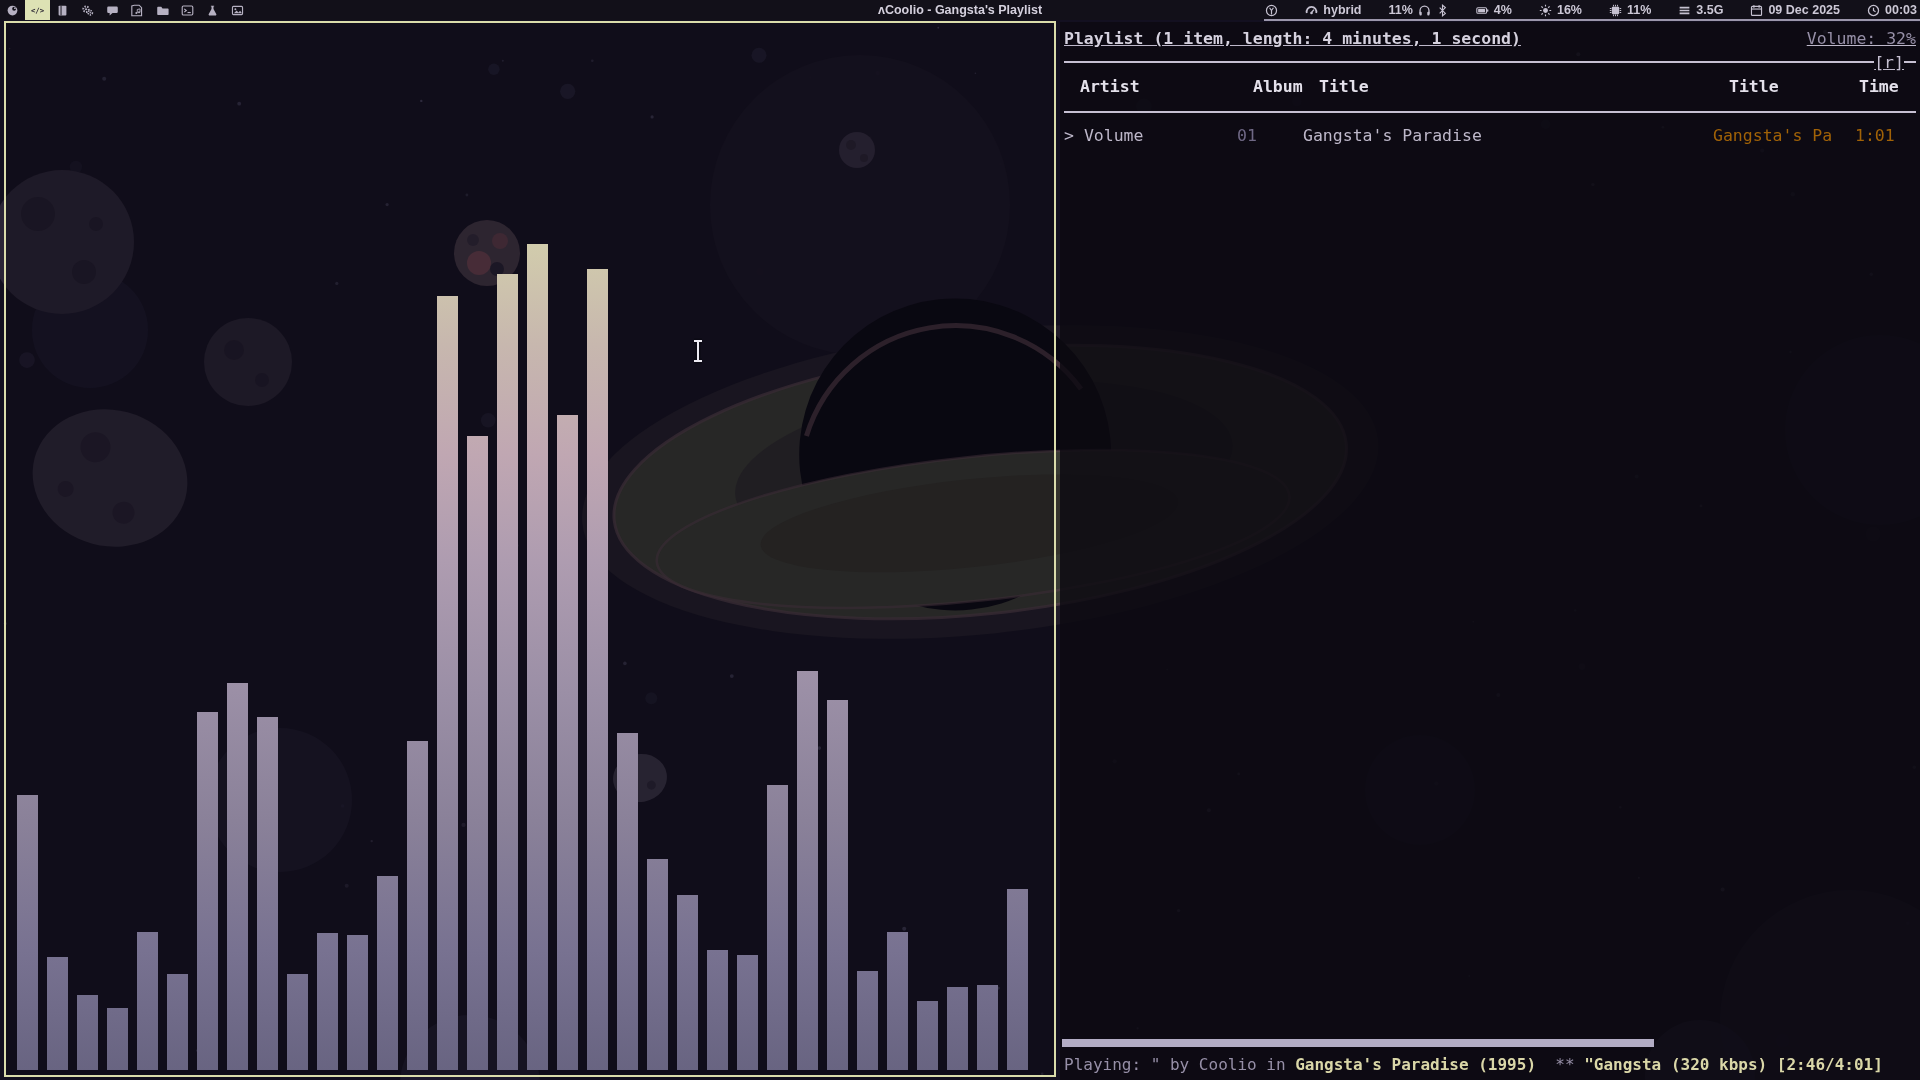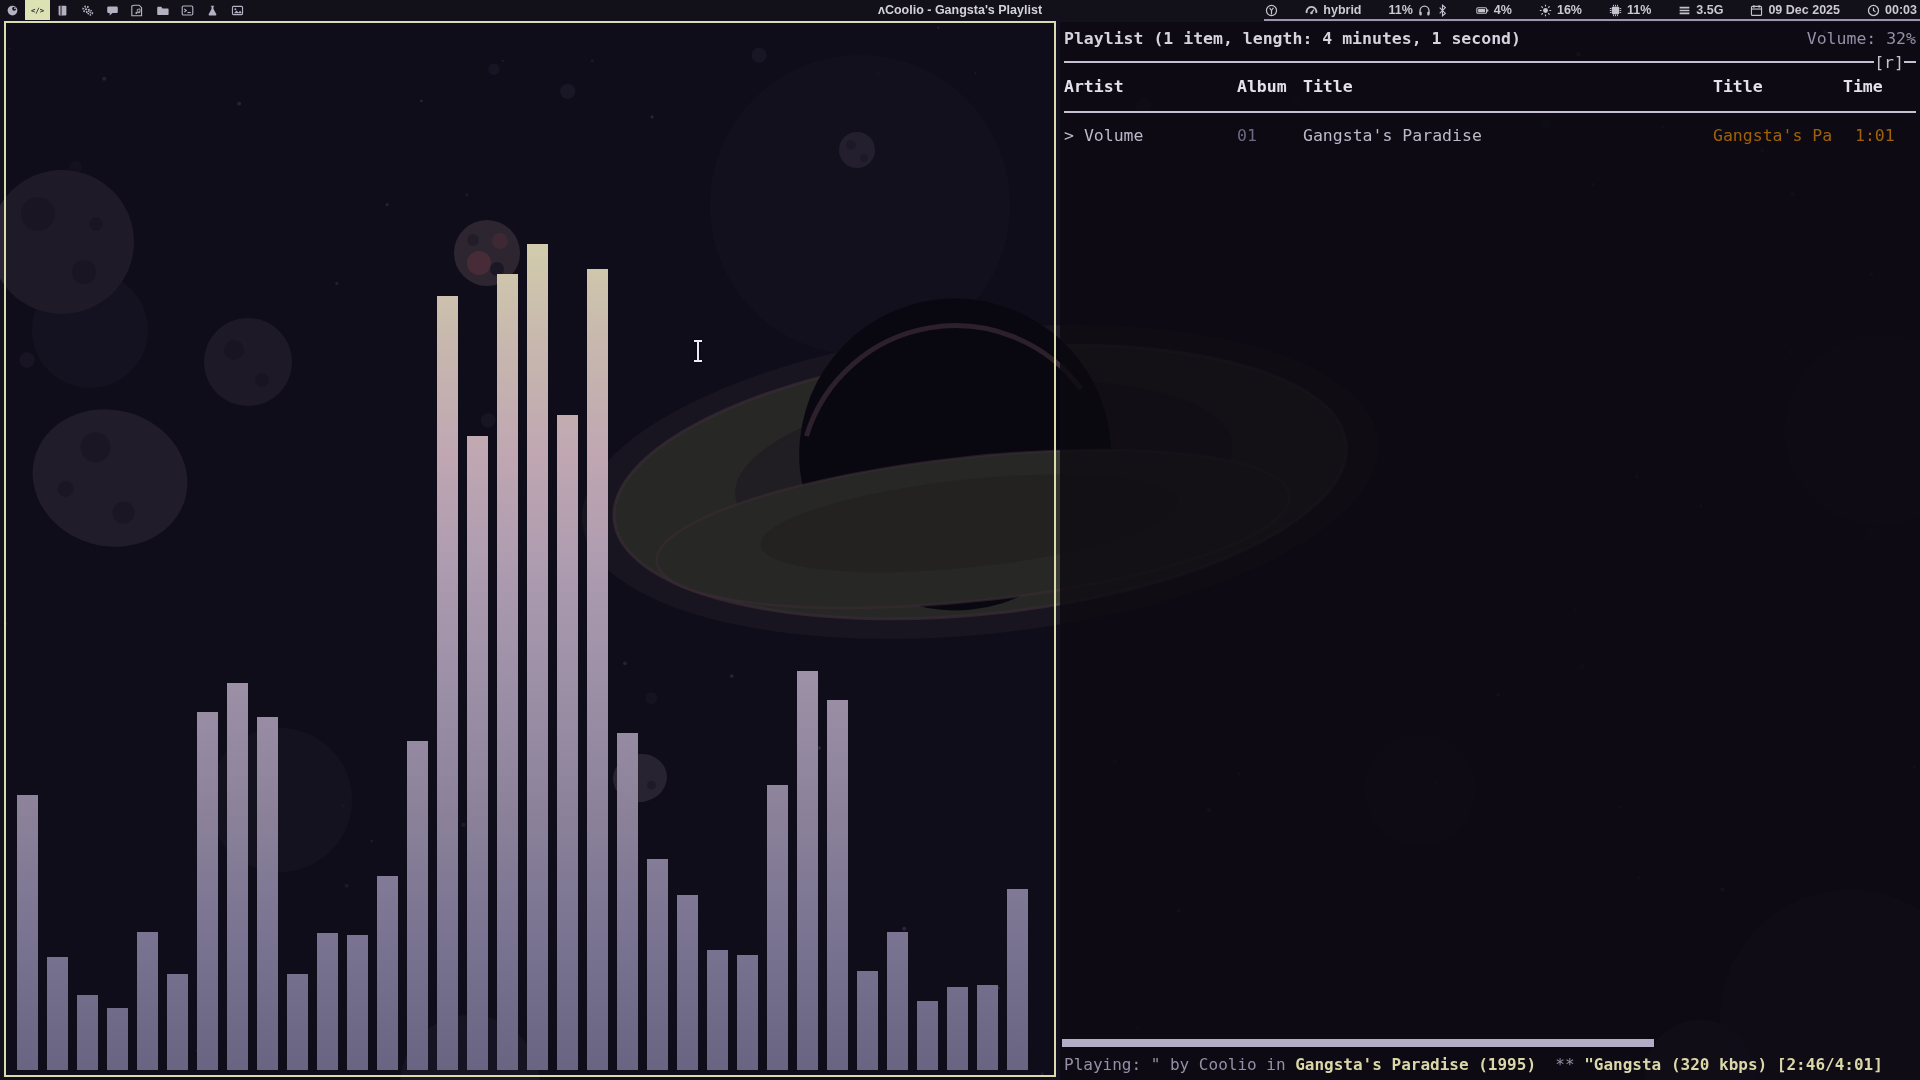--- a/index.html
+++ b/index.html
@@ -34,29 +34,29 @@
             #e7e5ba 0%, #dcd9ae 12%, #d2cdac 22%, #c7b7ae 32%, #c0a7b2 42%,
             #ae9cb0 52%, #9b8fa6 64%, #8a8199 76%, #787291 88%, #676380 100%);
           background-attachment:fixed; background-size:1920px 1080px; background-position:0 0; }
   .cursor { position:absolute; left:684px; top:315px; z-index:12; }
 
   
   .win-right { position:absolute; left:1060px; top:22px; width:860px; height:1058px;
                background:rgba(12,9,17,.84); z-index:10;
                font-family:"DejaVu Sans Mono", monospace; font-size:16.5px; color:#beb8ca; }
   .cm-line { position:absolute; left:4px; right:4px; height:22px;
-             display:flex; align-items:center; white-space:pre; }
+             display:flex; align-items:center; white-space:pre;text-decoration:underline; }
   .cm-title-row { top:5px; justify-content:space-between; }
   .cm-title { color:#d6d2df; font-weight:bold; }
   .cm-volume { color:#968fa7; }
   .cm-sep-row { top:29px; }
   .cm-sep-row .ln { flex:1; height:2px; background:#c6c0d2; }
   .cm-sep-row .ln2 { width:12px; flex:none; height:2px; background:#c6c0d2; }
   .cm-flag { color:#c6c0d2; }
-  .cm-headers { top:53px; color:#e4e1eb; font-weight:bold; }
+  .cm-headers { top:53px; color:#e4e1eb; font-weight:bold;margin-left:16px; }
   .hr2 { position:absolute; left:4px; right:4px; top:89px; height:2px; background:#c6c0d2; }
   .cm-row { top:102px; }
   .col { position:absolute; white-space:pre; }
   .c-artist { left:0px; } .c-track { left:173px; } .c-title { left:239px; }
   .c-album { left:649px; } .c-time { left:779px;text-align:center; }
   .c-time-val { left:791px; }
   .dim2 { color:#6f6885; }
   .yellow { color:#a16207; }
   .cm-progress { position:absolute; left:2px; bottom:33px; width:856px; height:8px; }
   .cm-progress-fill { height:100%; background:#b3adc5; }

